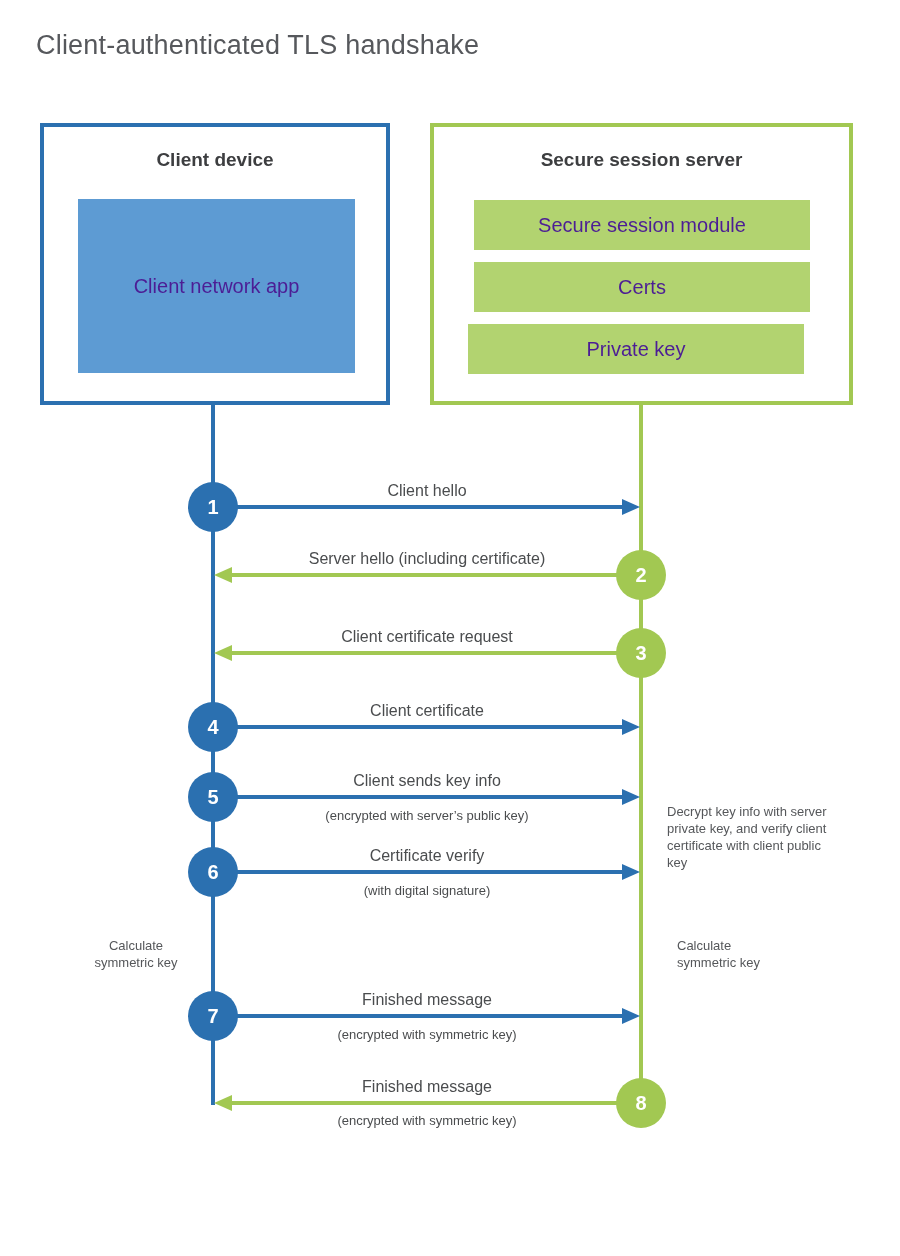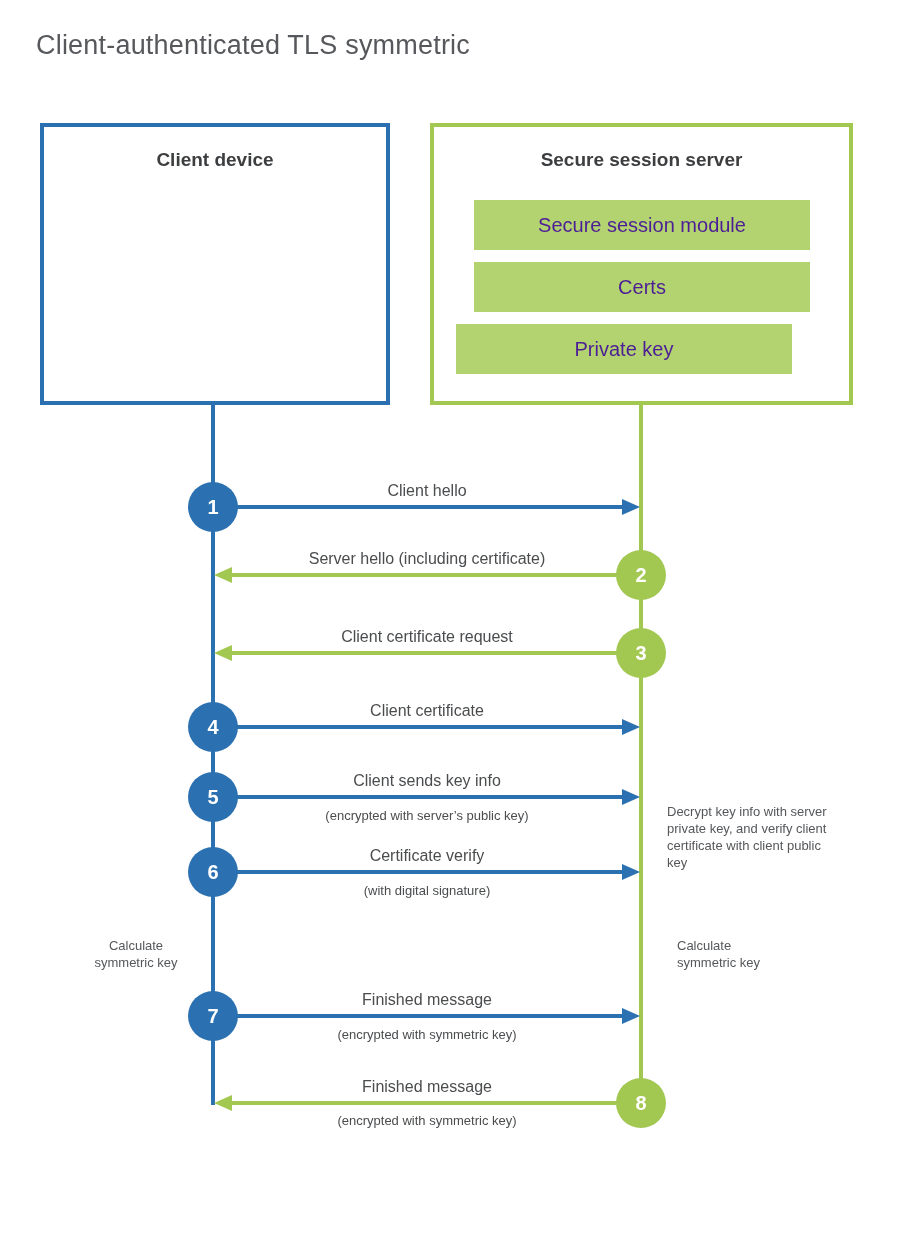--- a/index.html
+++ b/index.html
@@ -47,30 +47,33 @@
     position:absolute;left:227px;width:400px;text-align:center;
     font-size:13px;line-height:16px;color:#4a4c4e;
   }
   .note{position:absolute;font-size:13px;line-height:17px;color:#55575a;}
 </style>
 </head>
 <body>
 
 <div class="stage">
 
-  <div class="title">Client-authenticated TLS symmetric</div>
+  <div class="title">Client-authenticated TLS handshake</div>
 
   <div class="outer-box client-border" style="left:40px;top:123px;width:350px;height:282px;"></div>
   <div class="box-heading" style="left:40px;top:149px;width:350px;">Client device</div>
+  <div class="fill-box blue-fill" style="left:78px;top:199px;width:277px;height:174px;">
+    <span style="width:180px;line-height:28px;">Client network app</span>
+  </div>
 
   <div class="outer-box server-border" style="left:430px;top:123px;width:423px;height:282px;"></div>
   <div class="box-heading" style="left:430px;top:149px;width:423px;">Secure session server</div>
   <div class="fill-box green-fill" style="left:474px;top:200px;width:336px;height:50px;">Secure session module</div>
   <div class="fill-box green-fill" style="left:474px;top:262px;width:336px;height:50px;">Certs</div>
-  <div class="fill-box green-fill" style="left:456px;top:324px;width:336px;height:50px;">Private key</div>
+  <div class="fill-box green-fill" style="left:468px;top:324px;width:336px;height:50px;">Private key</div>
 
   <div class="vline vblue" style="left:211px;top:405px;height:700px;"></div>
   <div class="vline vgreen" style="left:639px;top:405px;height:722px;"></div>
 
   <div class="shaft sblue" style="left:213px;top:505px;width:409px;"></div>
   <div class="head head-right" style="left:622px;top:499px;"></div>
   <div class="msg-label" style="top:481px;">Client hello</div>
   <div class="circle cblue" style="left:188px;top:482px;">
     <span>1</span>
   </div>

